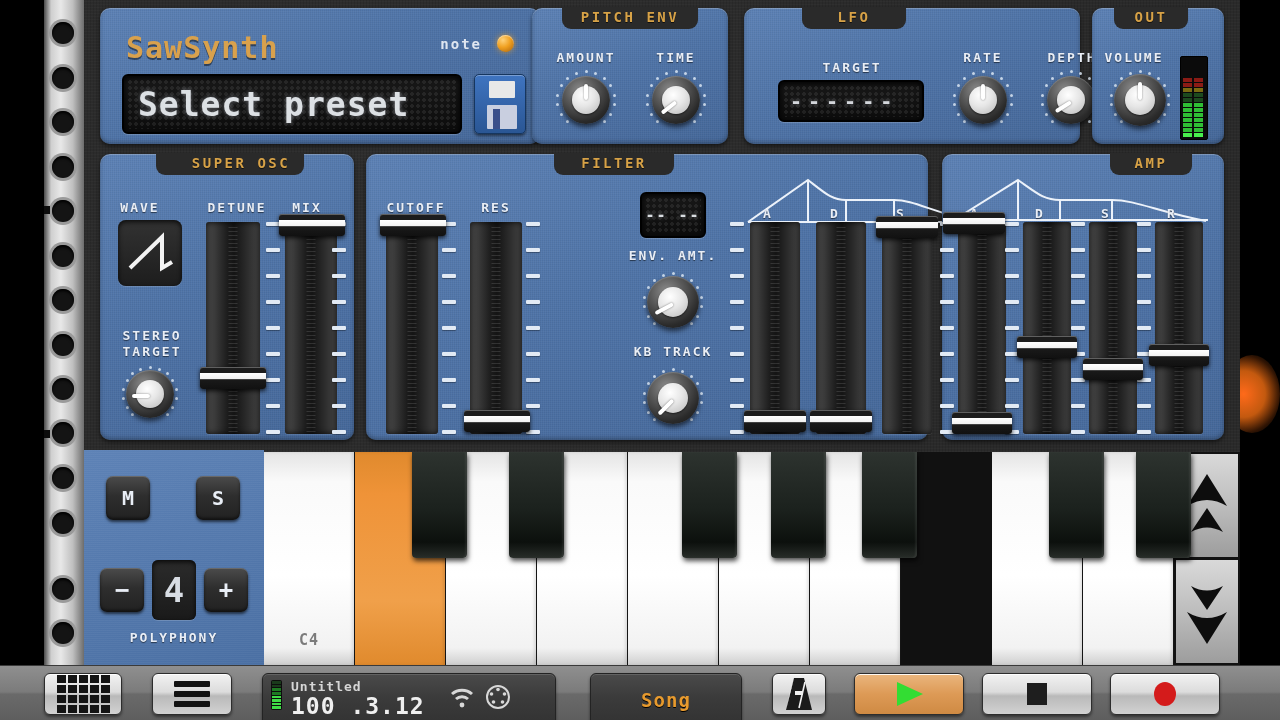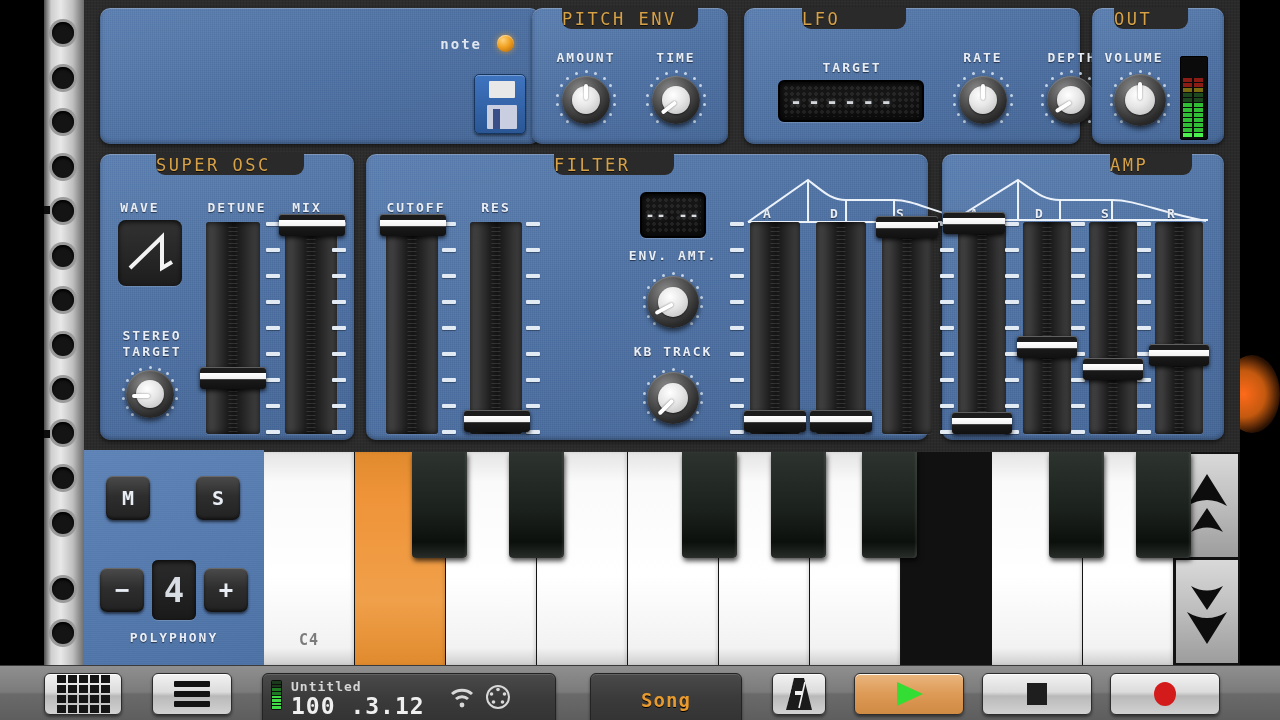--- a/index.html
+++ b/index.html
@@ -65,22 +65,22 @@
   }
   
   .panel-tab {
     position:absolute; top:-1px; height:22px;
     background:#2a2a2a;
     border-bottom-left-radius:9px; border-bottom-right-radius:9px;
   }
   .panel-title {
     position:absolute; top:1px;
     font-family:"DejaVu Sans Mono", monospace;
-    font-size:17px; font-weight:normal; letter-spacing:2.5px;
-    color:#d7a247; text-align:left;
+    font-size:14px; font-weight:bold; letter-spacing:2.5px;
+    color:#d7a247; text-align:center;
     text-shadow: 0 1px 0 rgba(0,0,0,.6);
   }
 
   .lbl {
     position:absolute;
     font-family:"DejaVu Sans Mono", monospace;
     font-size:13px; font-weight:bold; letter-spacing:2px;
     color:#e9eef6; text-shadow:0 1px 1px rgba(0,0,0,.55);
     text-align:center; white-space:nowrap;
   }
@@ -279,26 +279,31 @@
     <div class="rail-notch" style="top:206px"></div>
     <div class="rail-notch" style="top:430px"></div>
   </div>
 
   <div class="right-glow"></div>
   <div class="right-strip"></div>
 
   <div class="synth-body">
 
     <div class="panel" style="left:16px; top:8px; width:440px; height:136px;">
+      <div style="position: absolute; left: 26px; top: 22px; font-family: &quot;DejaVu Sans Mono&quot;, monospace; font-size: 30px; font-weight: bold; letter-spacing: 1px; color: rgb(216, 161, 77); text-shadow: rgba(0, 0, 0, 0.45) 0px 2px 0px;">SawSynth</div>
       <div style="position:absolute;right:58px;top:28px;font-family:'DejaVu Sans Mono',monospace;
                   font-size:14px;font-weight:bold;letter-spacing:2px;color:#dfe6f0;">note</div>
       <div style="position:absolute;right:26px;top:27px;width:17px;height:17px;border-radius:50%;
                   background:radial-gradient(circle at 35% 30%,#ffd27a,#f0a020 45%,#a8600a 100%);
                   box-shadow:0 0 6px rgba(240,160,32,.7), inset 0 1px 1px rgba(255,255,255,.5);"></div>
 
+      <div class="lcd" style="left:22px; top:66px; width:340px; height:60px;">
+        <div class="lcd-dots"></div>
+        <div class="lcd-text" style="padding-left:14px;font-size:33px;font-weight:bold;letter-spacing:1px;opacity:.92;">Select preset</div>
+      </div>
 
       <div style="position:absolute;left:374px;top:66px;width:52px;height:60px;border-radius:5px;
                   background:linear-gradient(180deg,#3f74c0,#2a5694);border:1px solid #16365f;
                   box-shadow:0 2px 3px rgba(0,0,0,.5), inset 0 1px 0 rgba(255,255,255,.3);">
         <div style="position:absolute;inset:6px;">
           <div style="position:absolute;left:8px;top:0;width:26px;height:17px;background:#e8e8e8;border-radius:1px;"></div>
           <div style="position:absolute;left:6px;top:24px;width:30px;height:24px;background:#c9cfe0;border-radius:1px;"></div>
           <div style="position:absolute;left:12px;top:28px;width:7px;height:20px;background:#3a4f8a;"></div>
         </div>
       </div>

